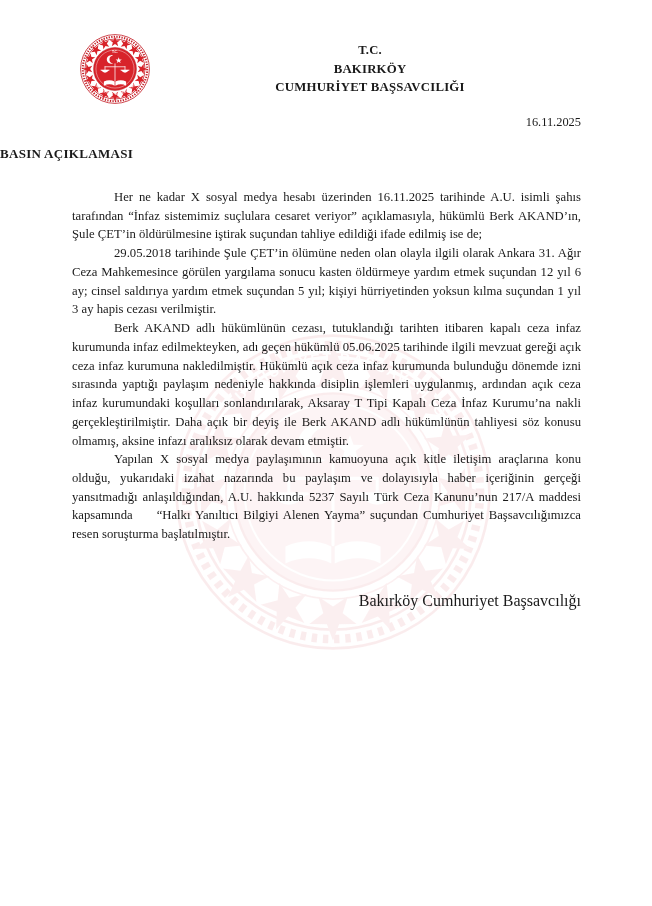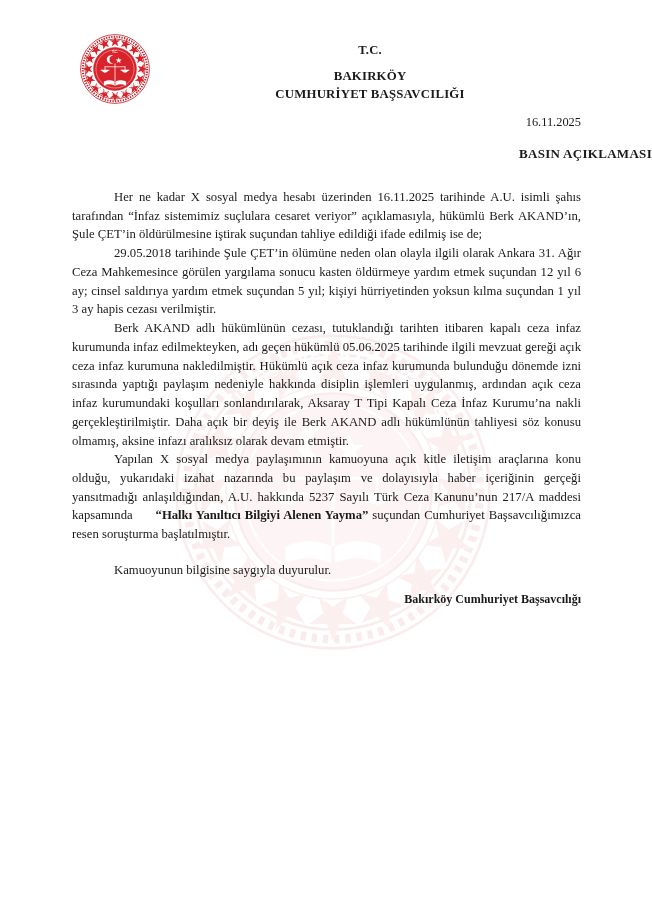--- a/index.html
+++ b/index.html
@@ -57,42 +57,42 @@
     left: 170px;
     top: 14px;
     width: 400px;
     text-align: center;
     font-weight: bold;
     font-size: 12.6px;
     line-height: 1.42;
     letter-spacing: 0.2px;
   }
   .header-titles .line-tc { font-size: 12.6px; }
-  .header-titles .line-city { font-size: 12.8px; margin-top: 7px; }
+  .header-titles .line-city { font-size: 12.8px; }
   .header-titles .line-office { font-size: 12.8px; }
 
   
   .doc-date {
     position: absolute;
     top: 115px;
     left: 0;
     width: 581px;
     text-align: right;
     font-weight: normal;
     font-size: 12.4px;
     z-index: 2;
   }
 
   
   .doc-title {
     position: absolute;
     top: 146px;
     left: 0;
     width: 652px;
-    text-align: right;
+    text-align: left;
     font-weight: bold;
     font-size: 13px;
     letter-spacing: 0.3px;
     z-index: 2;
   }
 
   
   .body-text {
     position: absolute;
     top: 188px;
@@ -105,31 +105,31 @@
     text-justify: inter-word;
   }
   .body-text p {
     margin: 0;
     text-indent: 42px;
     hyphens: none;
   }
   .body-text p.gap-before {
     margin-top: 17px;
   }
-  .body-text b { font-weight: bold; margin-left: 19px; }
+  .body-text b { font-weight: normal; margin-left: 19px; }
 
   
   .signature {
     position: absolute;
     top: 592px;
     left: 0;
     width: 581px;
     text-align: right;
-    font-weight: bold;
-    font-size: 12px;
+    font-weight: normal;
+    font-size: 16px;
     z-index: 2;
   }
 </style>
 </head>
 <body>
 
 <div class="page">
 
   <div class="watermark">
     <svg viewBox="0 0 200 200" width="340" height="340" aria-hidden="true">
@@ -330,18 +330,17 @@
 
   <div class="doc-date">16.11.2025</div>
 
   <div class="doc-title">BASIN AÇIKLAMASI</div>
 
   <div class="body-text">
     <p>Her ne kadar X sosyal medya hesabı üzerinden 16.11.2025 tarihinde A.U. isimli şahıs tarafından “İnfaz sistemimiz suçlulara cesaret veriyor” açıklamasıyla, hükümlü Berk AKAND’ın, Şule ÇET’in öldürülmesine iştirak suçundan tahliye edildiği ifade edilmiş ise de;</p>
     <p>29.05.2018 tarihinde Şule ÇET’in ölümüne neden olan olayla ilgili olarak Ankara 31. Ağır Ceza Mahkemesince görülen yargılama sonucu kasten öldürmeye yardım etmek suçundan 12 yıl 6 ay; cinsel saldırıya yardım etmek suçundan 5 yıl; kişiyi hürriyetinden yoksun kılma suçundan 1 yıl 3 ay hapis cezası verilmiştir.</p>
     <p>Berk AKAND adlı hükümlünün cezası, tutuklandığı tarihten itibaren kapalı ceza infaz kurumunda infaz edilmekteyken, adı geçen hükümlü 05.06.2025 tarihinde ilgili mevzuat gereği açık ceza infaz kurumuna nakledilmiştir. Hükümlü açık ceza infaz kurumunda bulunduğu dönemde izni sırasında yaptığı paylaşım nedeniyle hakkında disiplin işlemleri uygulanmış, ardından açık ceza infaz kurumundaki koşulları sonlandırılarak, Aksaray T Tipi Kapalı Ceza İnfaz Kurumu’na nakli gerçekleştirilmiştir. Daha açık bir deyiş ile Berk AKAND adlı hükümlünün tahliyesi söz konusu olmamış, aksine infazı aralıksız olarak devam etmiştir.</p>
     <p><span>Yapılan X sosyal medya paylaşımının kamuoyuna açık kitle iletişim araçlarına konu olduğu, yukarıdaki izahat nazarında bu paylaşım ve dolayısıyla haber içeriğinin gerçeği yansıtmadığı anlaşıldığından, A.U. hakkında 5237 Sayılı Türk Ceza Kanunu’nun 217/A maddesi kapsamında </span><b>“Halkı Yanıltıcı Bilgiyi Alenen Yayma”</b><span> suçundan Cumhuriyet Başsavcılığımızca resen soruşturma başlatılmıştır.</span></p>
-    <p class="gap-before">Kamuoyunun bilgisine saygıyla duyurulur.</p>
   </div>
 
   <div class="signature">Bakırköy Cumhuriyet Başsavcılığı</div>
 
 </div>
 
 </body></html>

